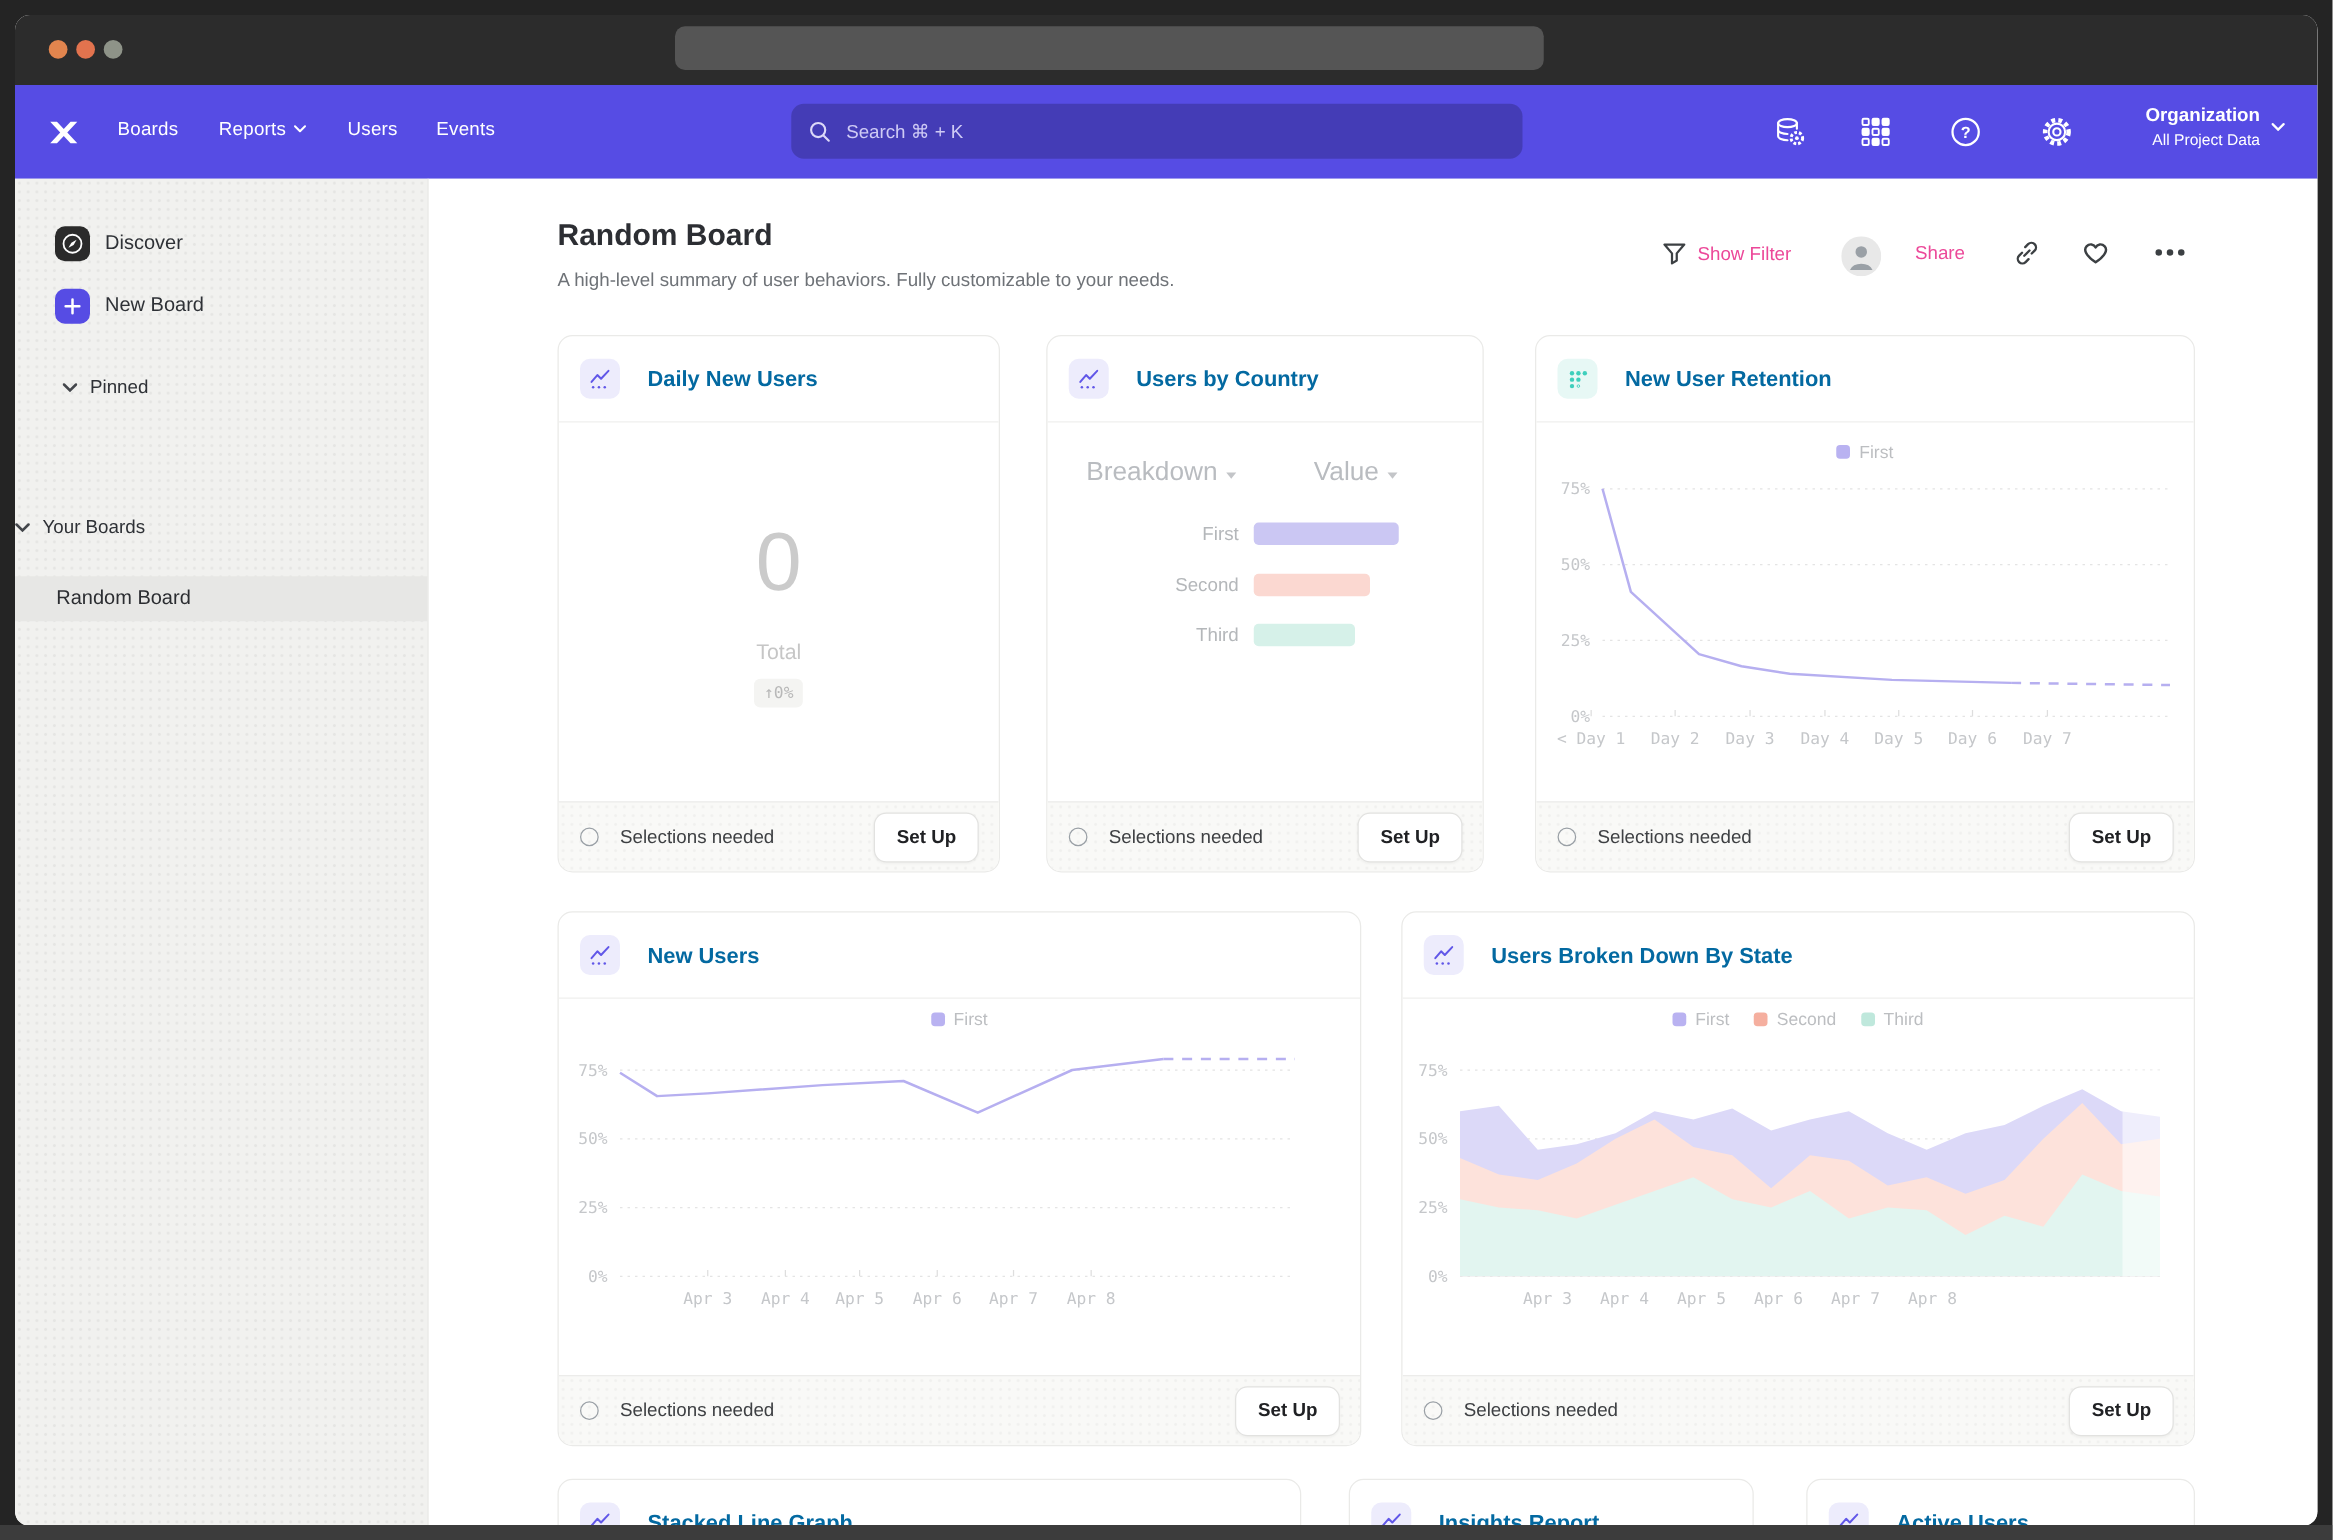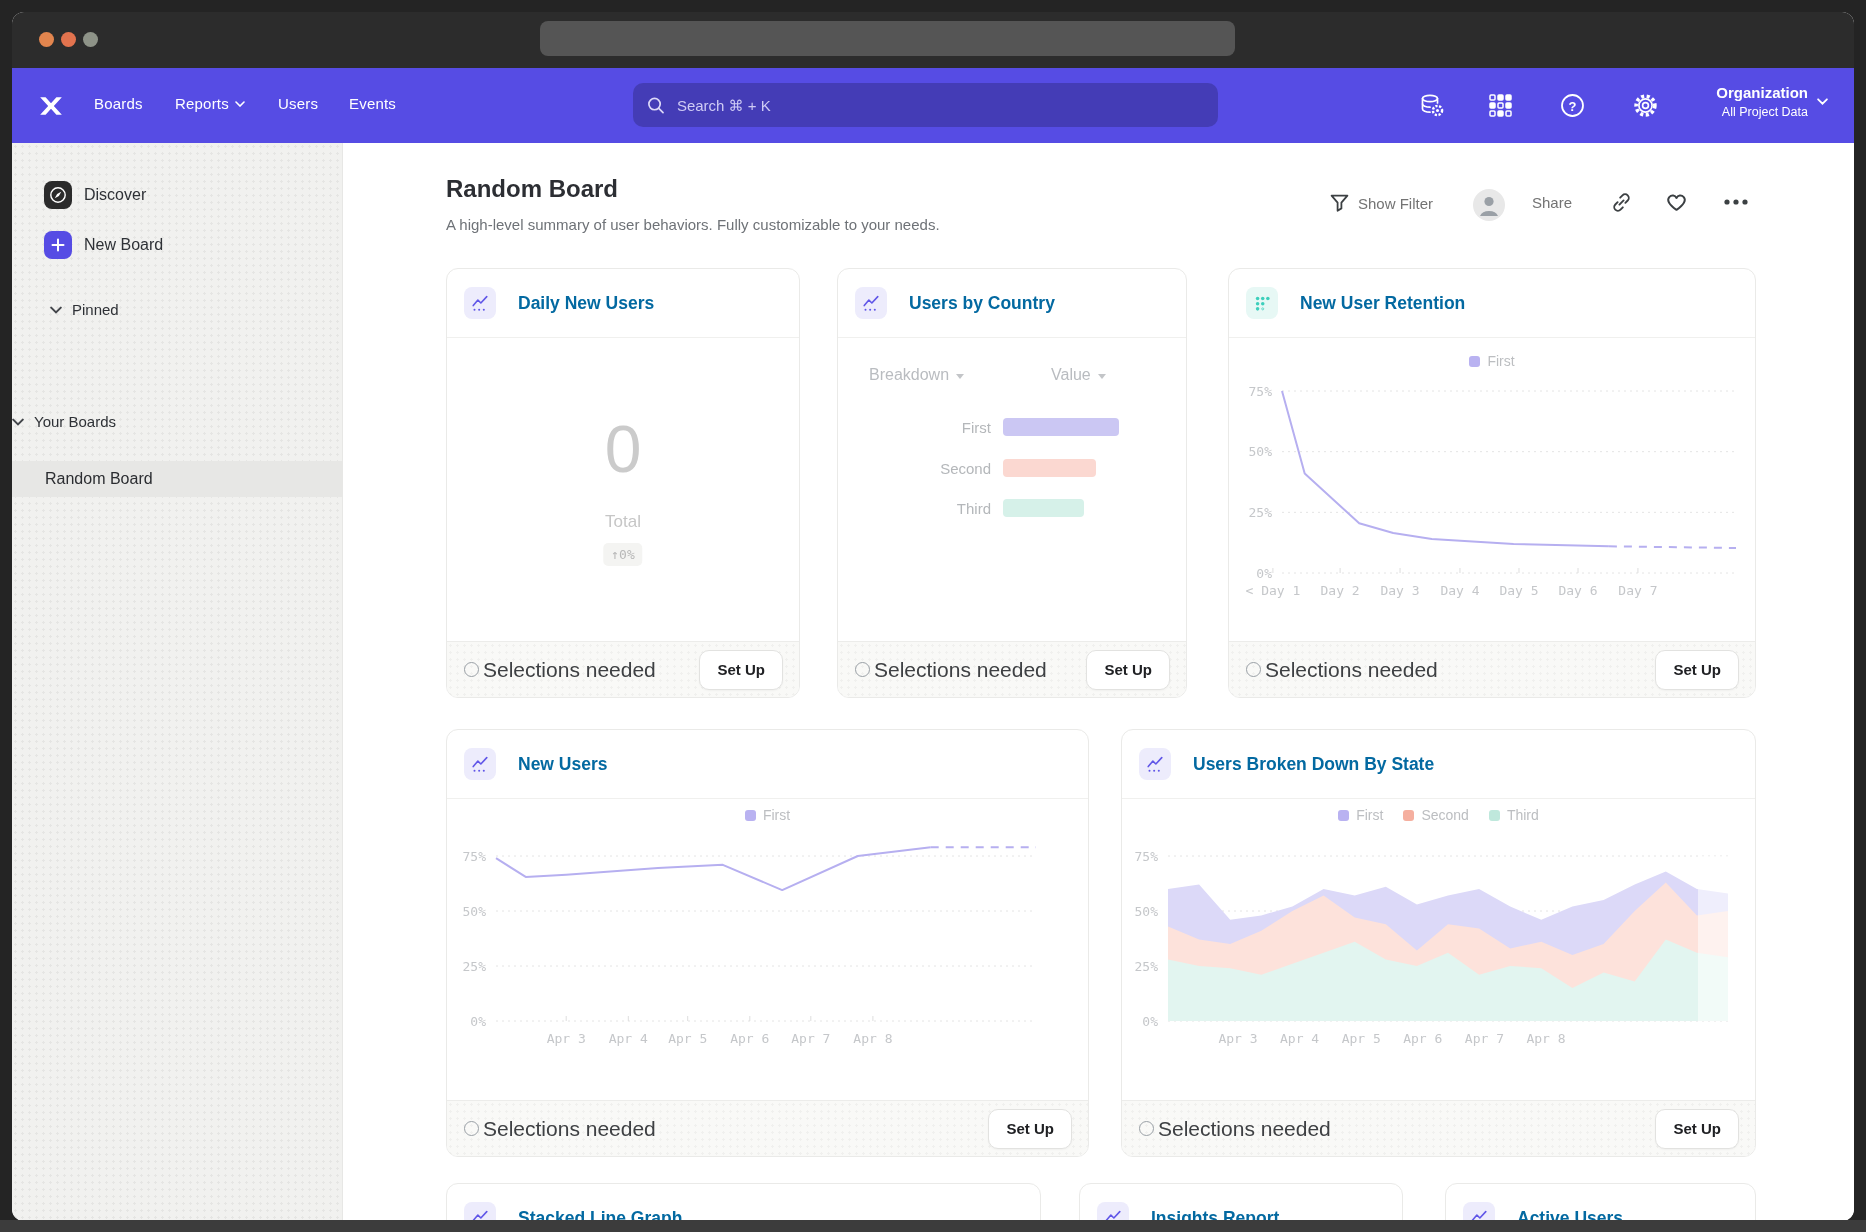--- a/index.html
+++ b/index.html
@@ -35,43 +35,43 @@
   .side-sq{width:28px;height:28px;border-radius:8px;display:flex;align-items:center;justify-content:center;flex:none;}
   .side-label{font-size:16px;color:#2e3136;margin-left:12px;}
   .section-label{font-size:15px;color:#2e3136;font-weight:500;margin-left:10px;}
   #row-random-board{position:absolute;left:0;top:318px;width:100%;height:36px;background:#e7e7e5;
            display:flex;align-items:center;}
   #row-random-board span{font-size:16px;color:#2b2d31;margin-left:33px;}
   
   #main{position:absolute;left:331px;top:131px;width:1511px;height:1078px;background:#ffffff;}
   #board-title{position:absolute;left:103px;top:32px;font-size:24px;font-weight:700;color:#2c2e33;}
   #board-subtitle{position:absolute;left:103px;top:73px;font-size:15px;color:#6e7277;}
-  .hdr-action{position:absolute;top:51px;display:flex;align-items:center;color:#737373;font-size:15px;}
+  .hdr-action{position:absolute;top:51px;display:flex;align-items:center;color:#ec4899;font-size:15px;}
   
   .card{position:absolute;background:#fff;border:1px solid #eaeae8;border-radius:12px;box-sizing:border-box;overflow:hidden;}
   .card-header{position:absolute;left:0;top:0;width:100%;height:69px;border-bottom:1px solid #f0f0ee;
                display:flex;align-items:center;box-sizing:border-box;padding-left:17px;}
   .card-icon{width:32px;height:32px;border-radius:8px;background:#edecfc;display:flex;align-items:center;justify-content:center;flex:none;}
   .card-icon.teal{background:#e7f8f5;}
   .card-title{font-size:17.5px;font-weight:700;color:#0369a1;margin-left:22px;white-space:nowrap;}
   .card-footer{position:absolute;left:0;bottom:0;width:100%;height:56px;background:#f9f9f7;
                background-image:radial-gradient(circle, rgba(0,0,0,0.035) 1px, transparent 1.2px);background-size:7px 7px;
                border-top:1px solid #ececea;box-sizing:border-box;display:flex;align-items:center;padding-left:17px;}
   .status-circle{width:13px;height:13px;border:1.6px solid #9aa0a6;border-radius:50%;flex:none;}
-  .status-text{font-size:21px;color:#3e4043;margin-left:4px;}
+  .status-text{font-size:15px;color:#3e4043;margin-left:17px;}
   .setup-btn{position:absolute;right:16px;top:50%;transform:translateY(-50%);height:40px;padding:0 17px;
              background:#fff;border:1px solid #e2e2e0;border-radius:10px;font-size:15px;font-weight:700;color:#202124;
              font-family:Liberation Sans, sans-serif;box-shadow:0 1px 2px rgba(0,0,0,.04);cursor:pointer;}
   
   .big-zero{position:absolute;left:0;top:142px;width:100%;text-align:center;font-size:66px;color:#cbcbcb;}
   .zero-label{position:absolute;left:0;top:243px;width:100%;text-align:center;font-size:17px;color:#c6c6c6;}
   .zero-badge{position:absolute;left:50%;top:274px;transform:translateX(-50%);background:#f4f4f2;border-radius:5px;
               font-family:"DejaVu Sans Mono",monospace;font-size:13px;color:#b8b8b8;padding:4px 8px;}
   
-  .bd-control{position:absolute;font-size:16px;color:#b9bcc0;white-space:nowrap;}
+  .bd-control{position:absolute;font-size:21px;color:#b9bcc0;white-space:nowrap;}
   .tri{display:inline-block;width:0;height:0;border:4.5px solid transparent;border-top:5.5px solid #c3c5c8;
        margin-left:7px;vertical-align:-3px;}
   .bar-label{position:absolute;font-size:15px;color:#b4b7ba;text-align:right;width:120px;}
   .bar{position:absolute;height:18px;border-radius:4px;}
   
   .legend-row{position:absolute;left:0;width:100%;display:flex;justify-content:center;gap:20px;}
   .legend-item{display:flex;align-items:center;gap:7px;font-size:14px;color:#bcbec1;}
   .legend-sq{width:11px;height:11px;border-radius:3px;flex:none;}
   .chart-svg{position:absolute;left:0;}
   

